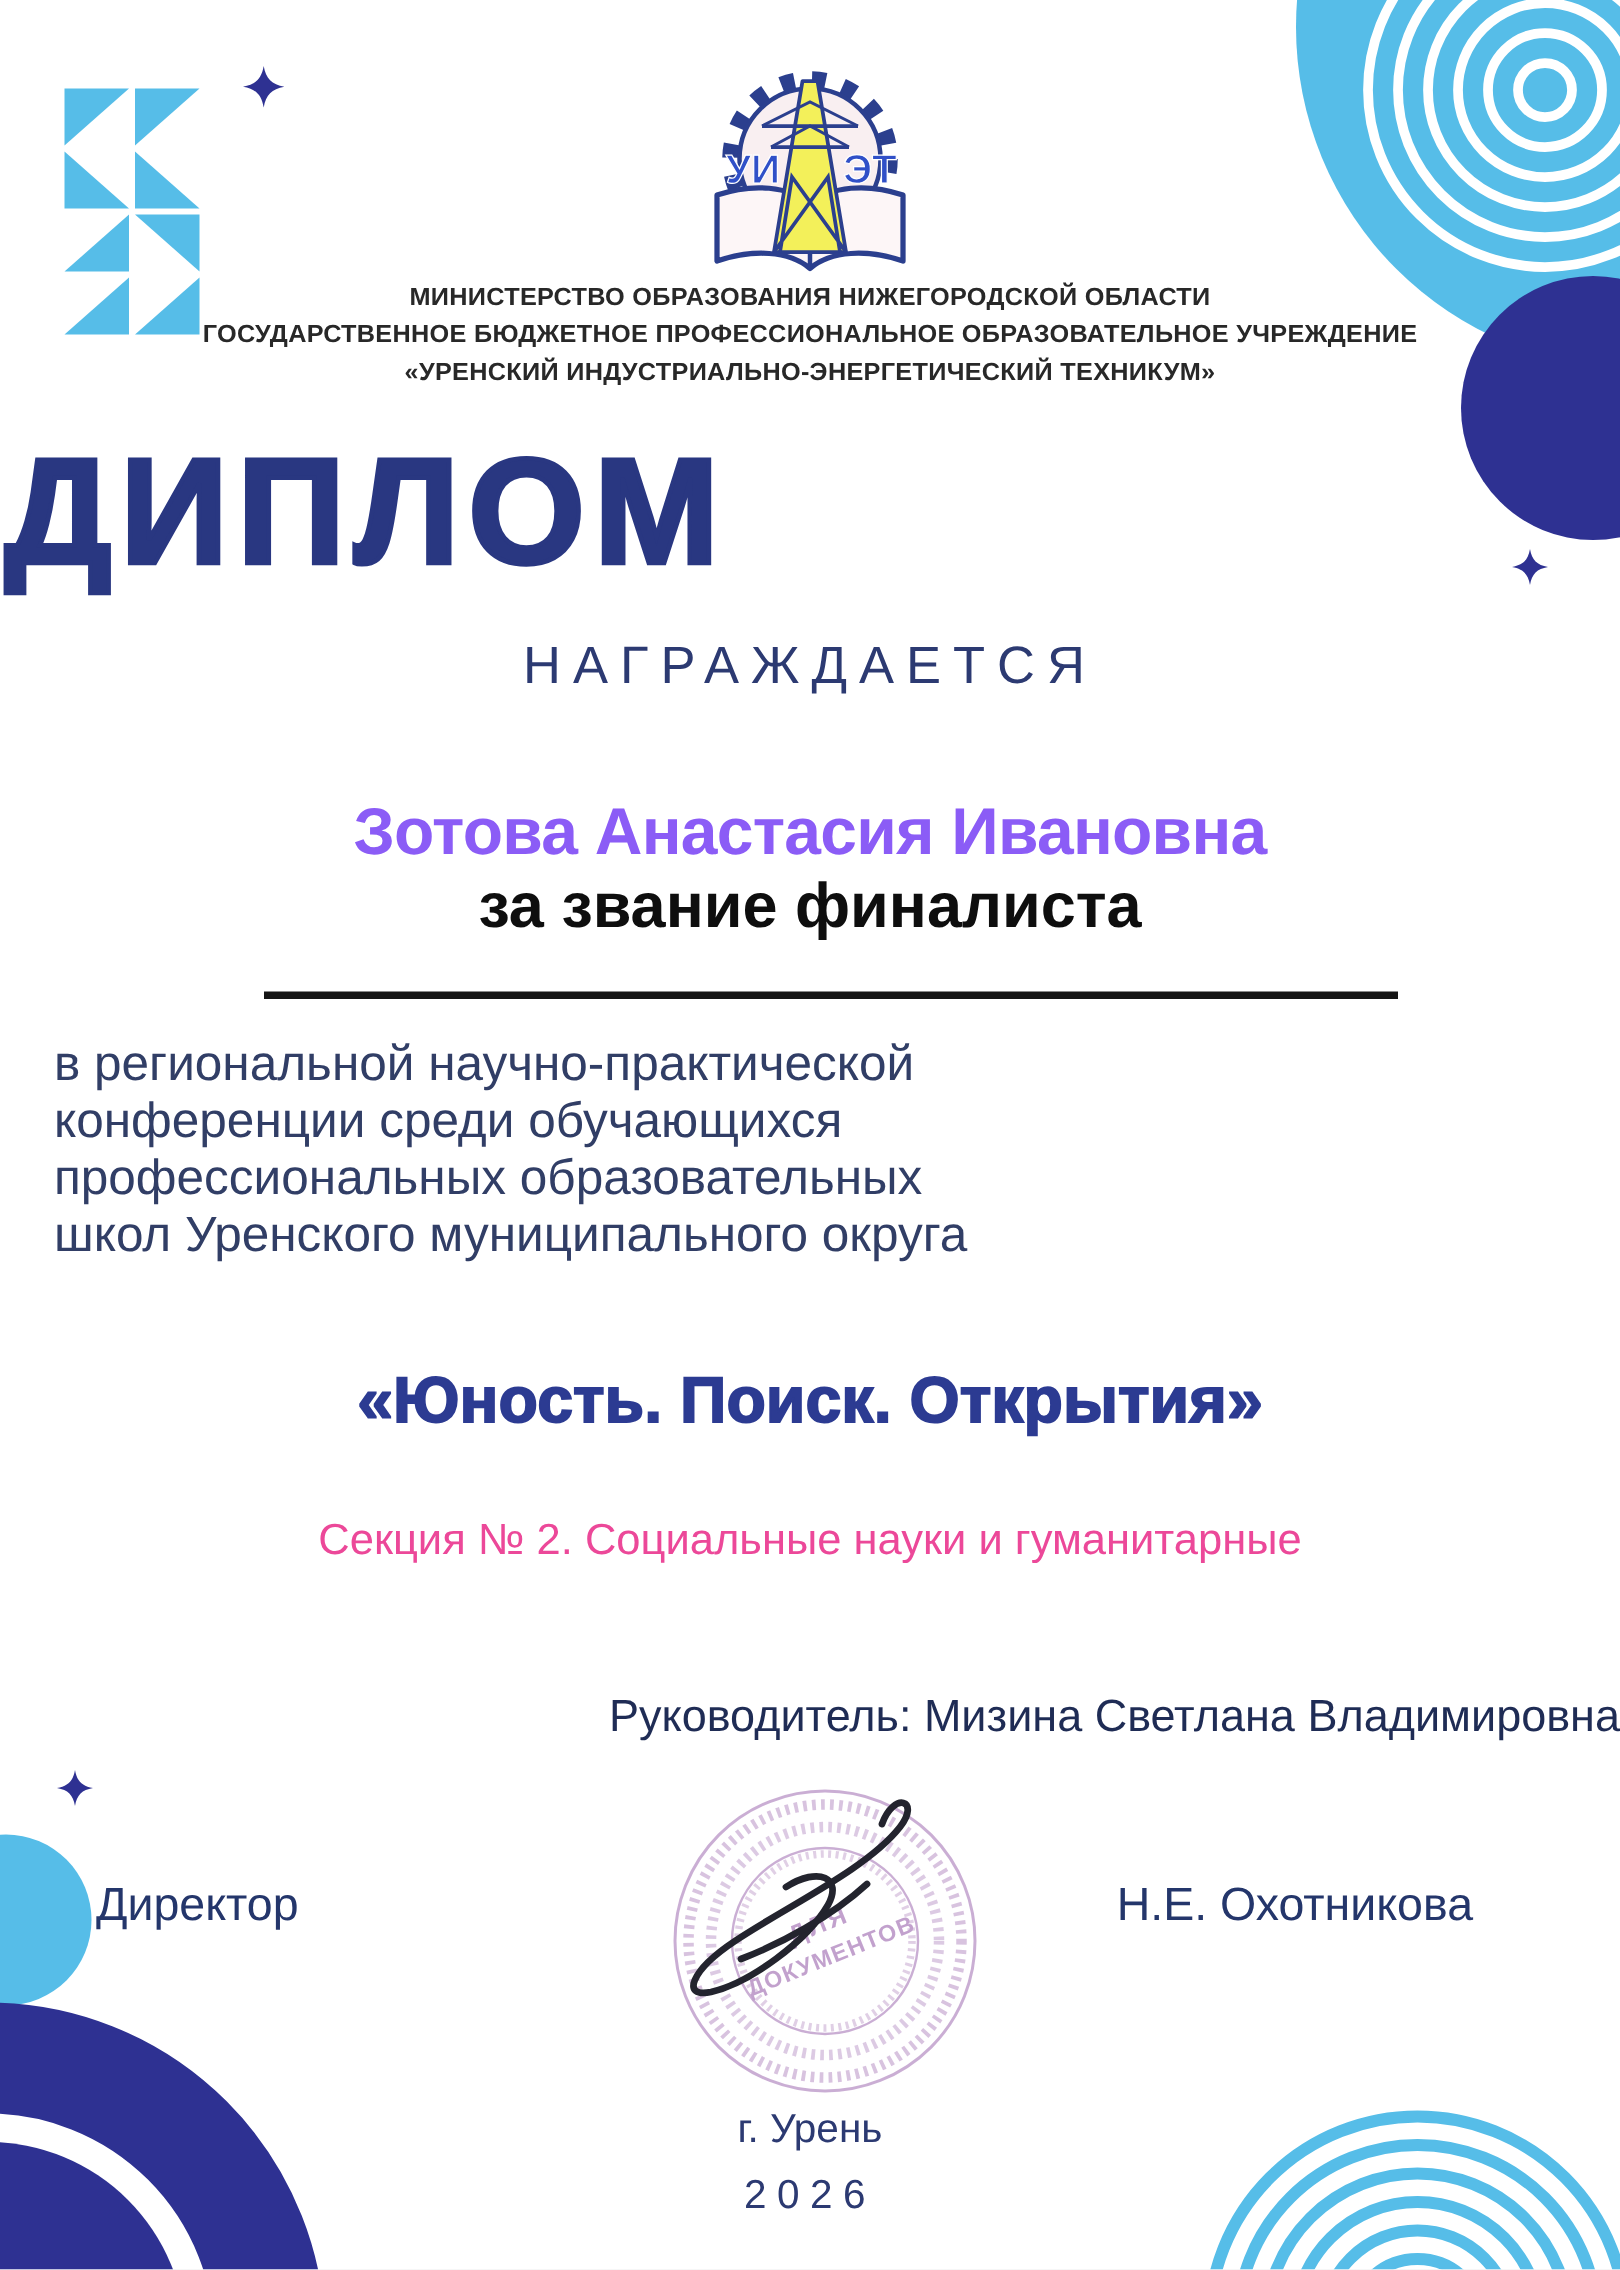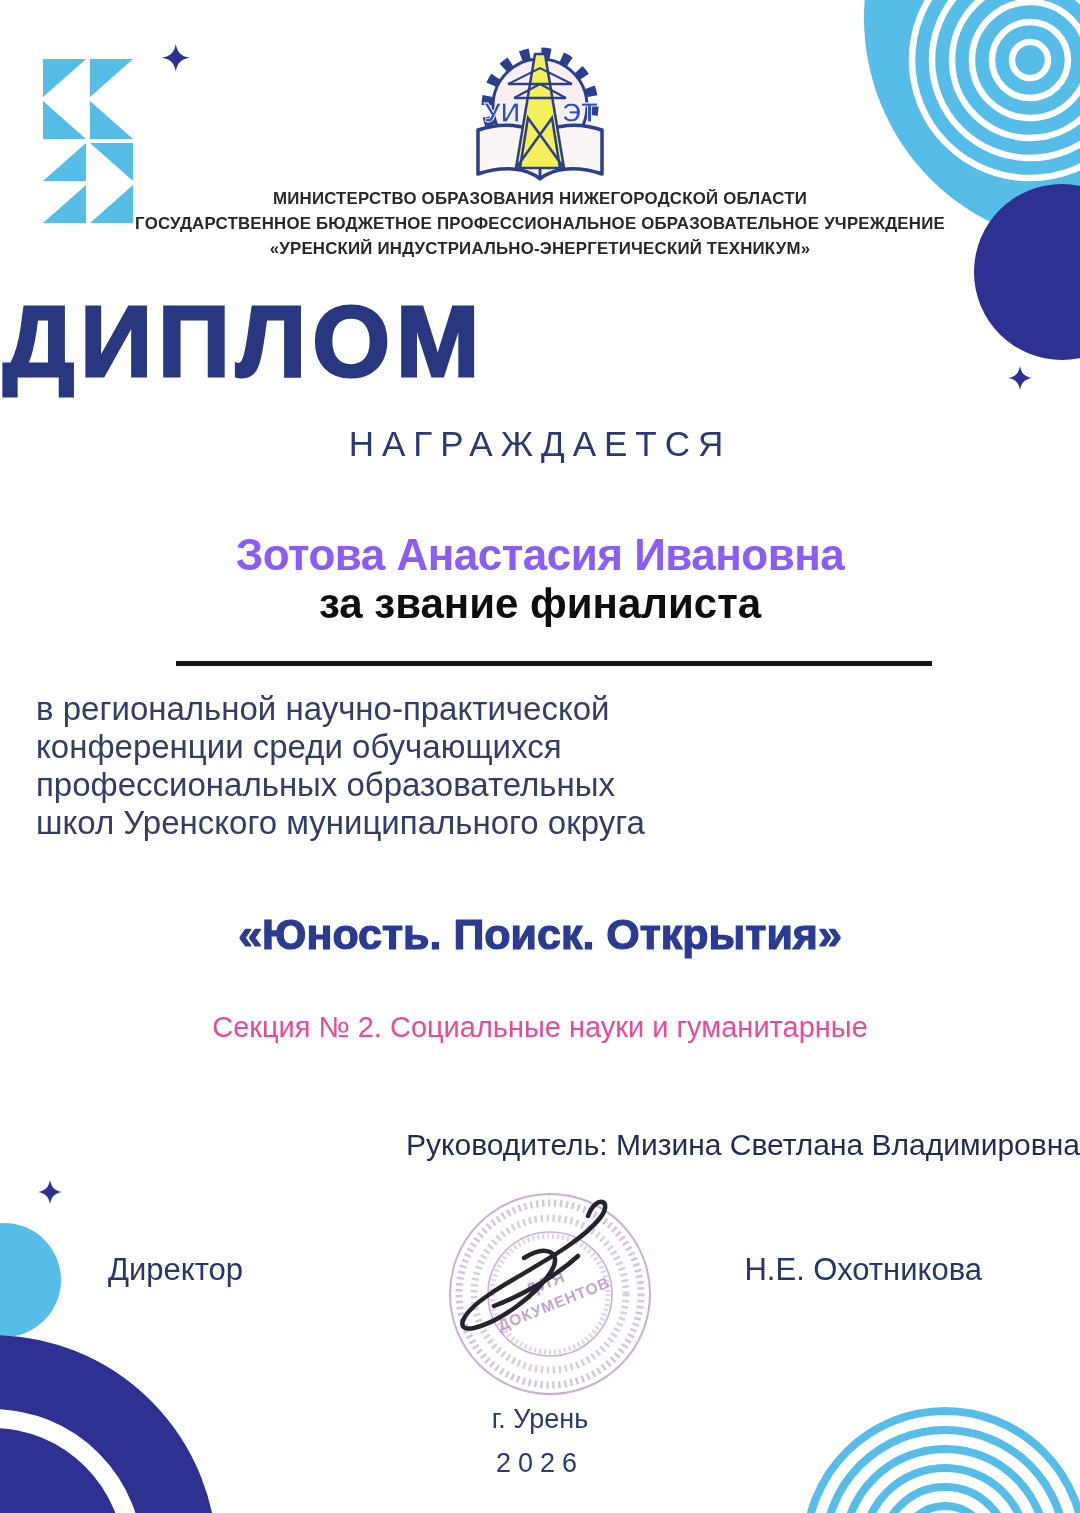--- a/index.html
+++ b/index.html
@@ -37,21 +37,21 @@
   .event-title { position:absolute; left:0; top:910px; width:100%; text-align:center;
     color:#2c3b92; font-size:43px; font-weight:700; -webkit-text-stroke:1.2px #2c3b92; }
 
   .section { position:absolute; left:0; top:1008px; width:100%; text-align:center;
     color:#ec4899; font-size:29px; line-height:38px; font-weight:400; }
 
   .supervisor { position:absolute; left:0; top:1128px; width:100%; text-align:right;
     color:#1f2c55; font-size:30px; font-weight:400; }
 
   .sign-row { position:absolute; left:0; top:1252px; width:100%;
-    display:flex; justify-content:space-between; padding:0 98px 0 108px;
+    display:flex; justify-content:space-between; padding:0 98px 0 64px;
     color:#24366b; font-size:31px; font-weight:400; }
 
   .stamp-wrap { position:absolute; left:428px; top:1182px; width:240px; height:225px; }
 
   .city { position:absolute; left:0; top:1404px; width:100%; text-align:center;
     color:#2c3a72; font-size:27px; }
   .year { position:absolute; left:0; top:1448px; width:100%; text-align:center;
     color:#2c3a72; font-size:27px; letter-spacing:7px; }
 </style>
 </head>

